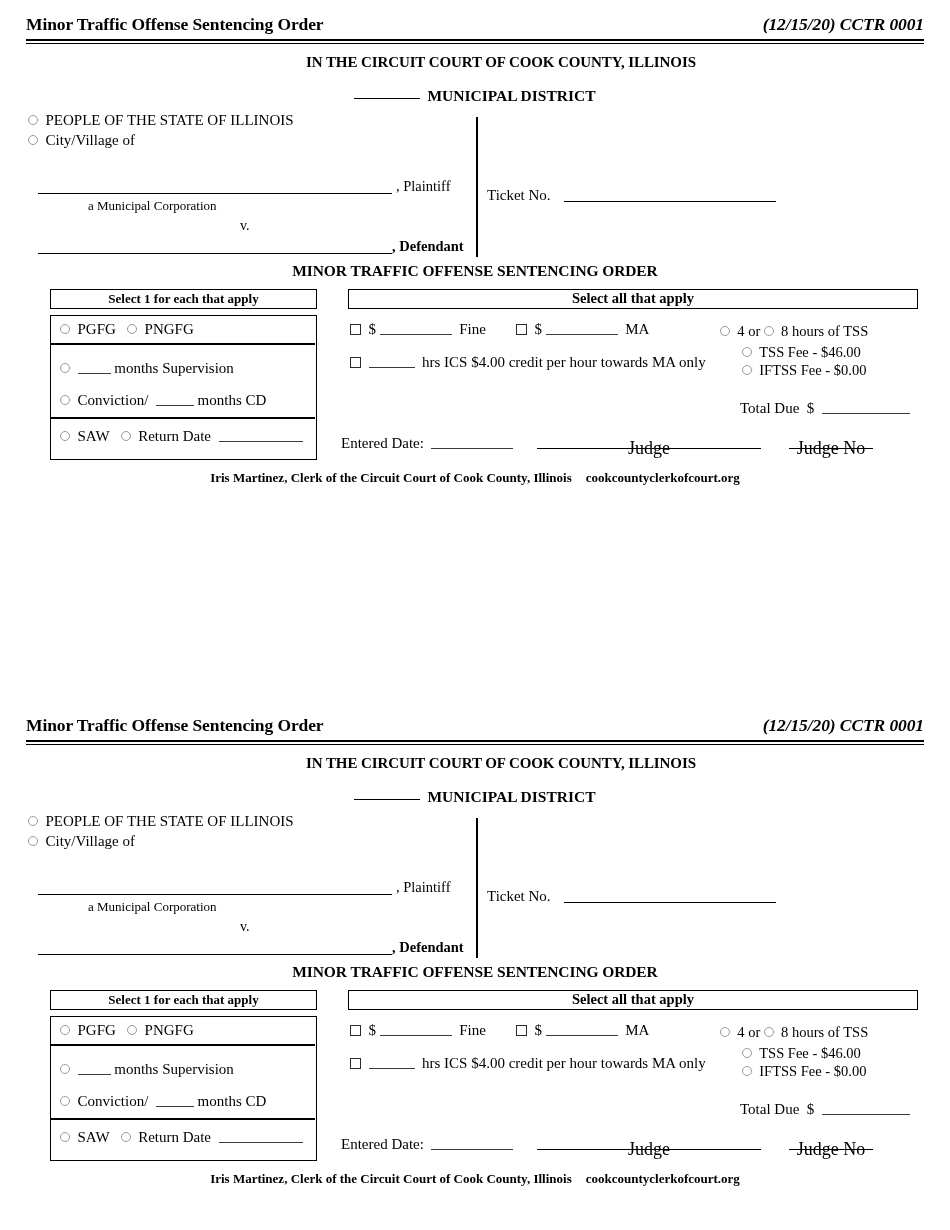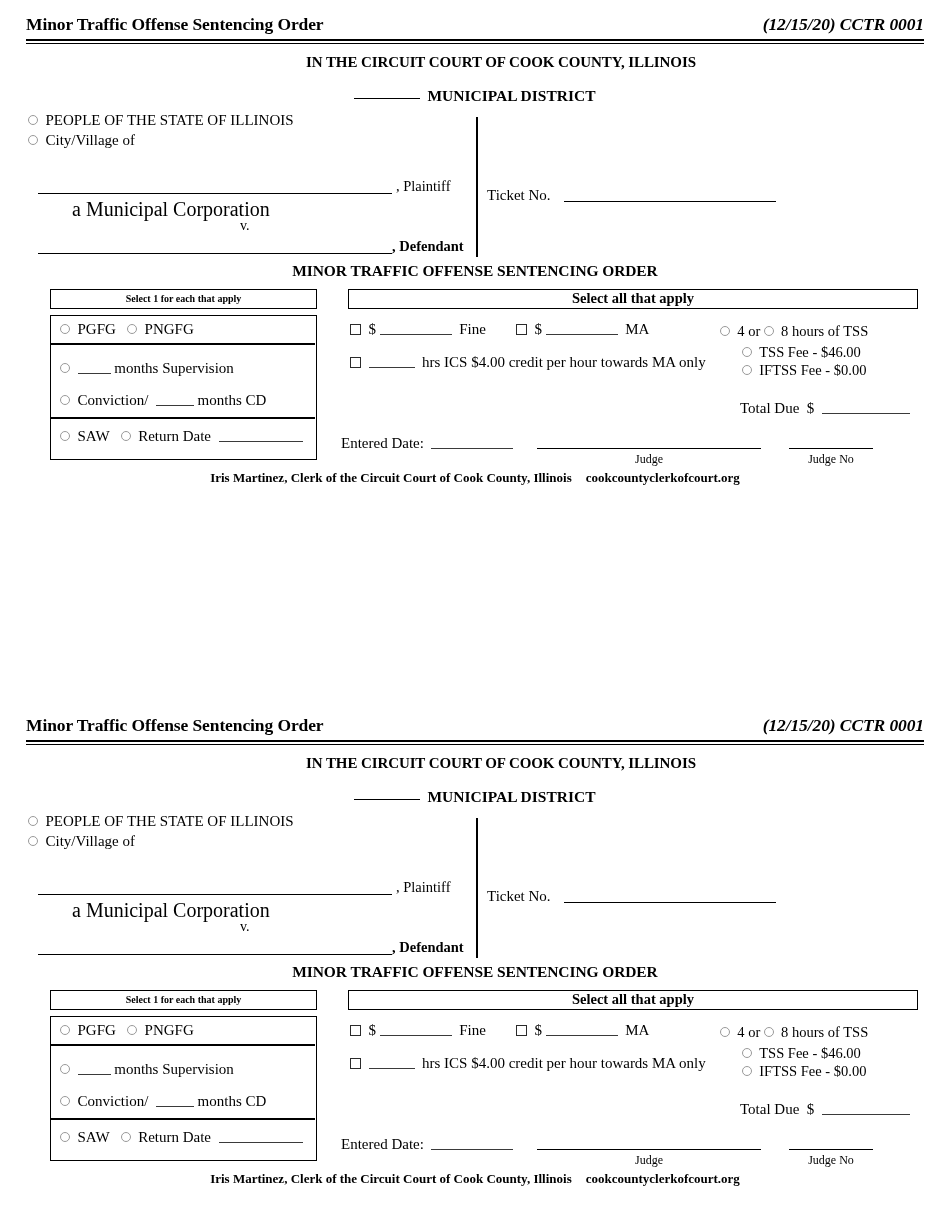--- a/index.html
+++ b/index.html
@@ -140,21 +140,21 @@
   .plaintiff-line { left: 38px; top: 81px; width: 354px; }
   .defendant-line { left: 38px; top: 141px; width: 354px; }
 
   .cap-label {
     position: absolute;
     font-size: 14.5px;
     white-space: nowrap;
   }
   .lbl-plaintiff { left: 396px; top: 66px; }
   .lbl-defendant { left: 392px; top: 126px; font-weight: bold; }
-  .lbl-muni-corp { left: 72px; top: 86px; font-size: 20px; }
+  .lbl-muni-corp { left: 88px; top: 86px; font-size: 13px; }
   .lbl-v { left: 240px; top: 106px; font-size: 14px; }
 
   .ticket-label {
     position: absolute;
     left: 487px;
     top: 75px;
     font-size: 15px;
     white-space: nowrap;
   }
   .ticket-line {
@@ -182,21 +182,21 @@
   .panel-left-head {
     position: absolute;
     left: 50px;
     top: 275px;
     width: 267px;
     height: 20px;
     border: 1.7px solid #000;
     box-sizing: border-box;
     text-align: center;
     font-weight: bold;
-    font-size: 10px;
+    font-size: 13px;
     line-height: 17px;
   }
   .panel-left-body {
     position: absolute;
     left: 50px;
     top: 301px;
     width: 267px;
     height: 145px;
     border: 1.7px solid #000;
     box-sizing: border-box;
@@ -297,22 +297,22 @@
   }
   .judge-line {
     position: absolute;
     top: 434px;
     border-bottom: 1.2px solid #000;
   }
   .judge-line.jl-sig { left: 537px; width: 224px; }
   .judge-line.jl-no  { left: 789px; width: 84px; }
   .judge-cap {
     position: absolute;
-    top: 438px;
-    font-size: 12px;
+    top: 424px;
+    font-size: 18px;
     text-align: center;
     white-space: nowrap;
   }
   .judge-cap.jc-sig { left: 537px; width: 224px; }
   .judge-cap.jc-no  { left: 789px; width: 84px; }
 
   
   .form-footer {
     position: absolute;
     left: 0;

